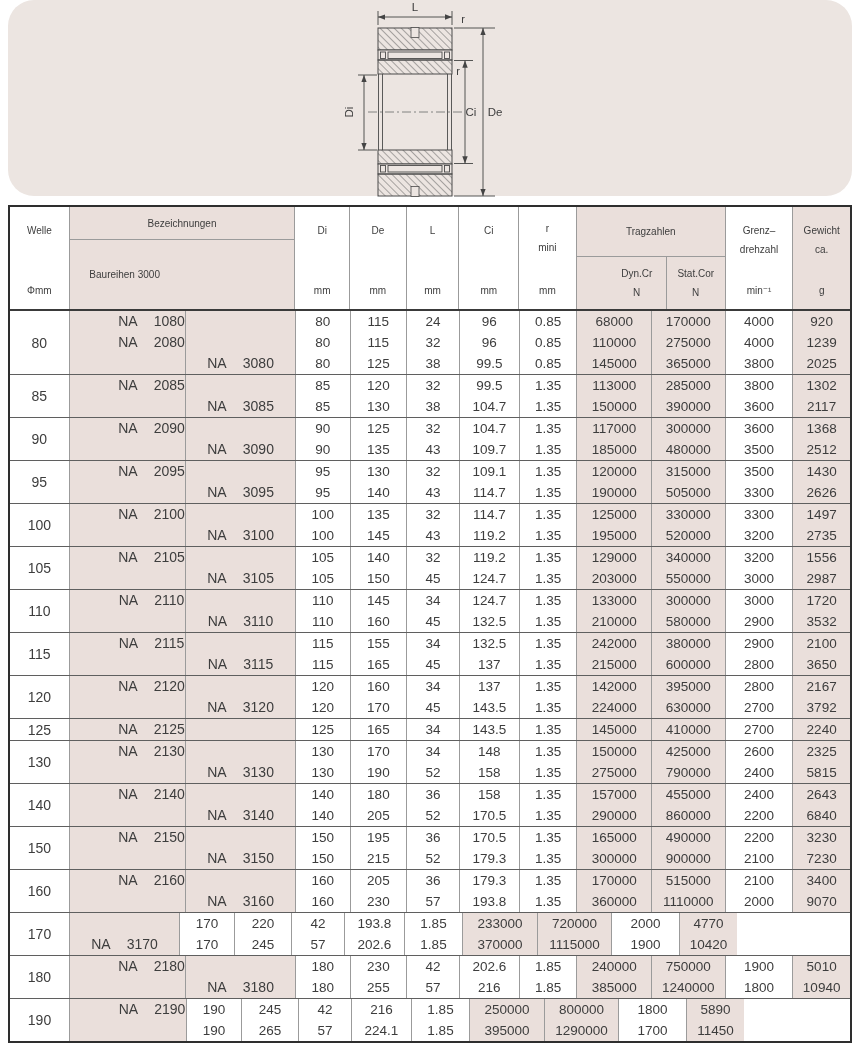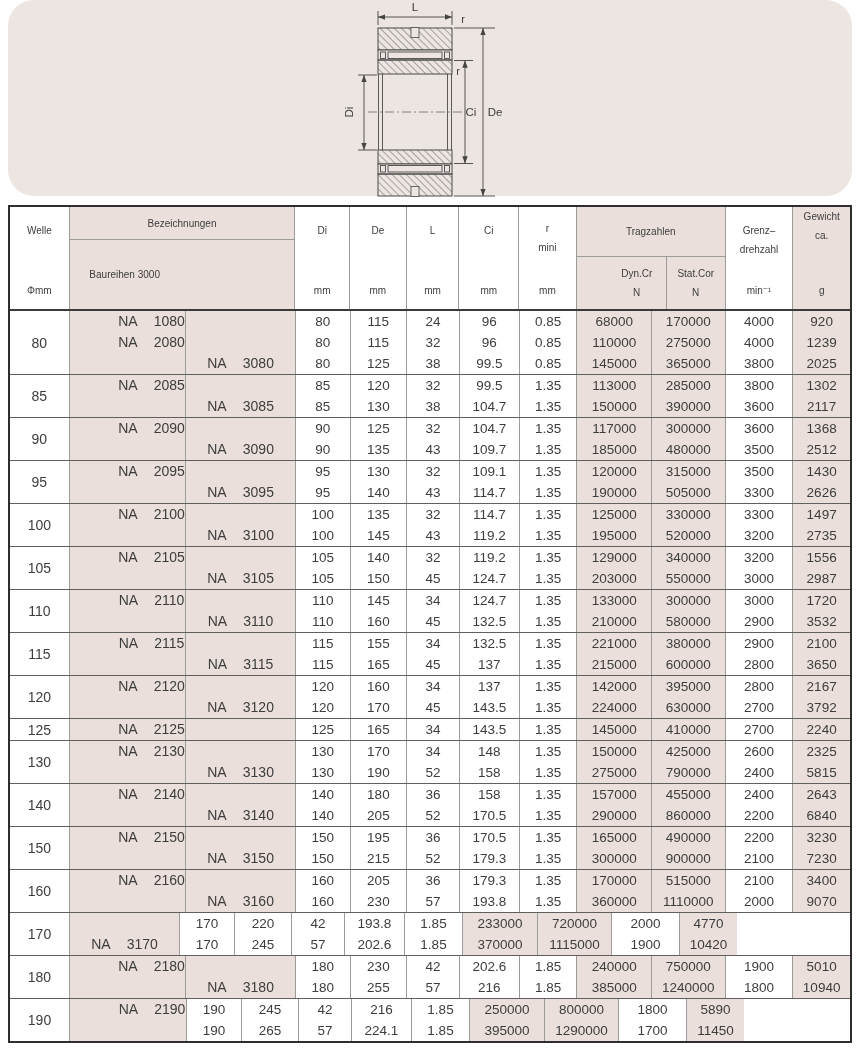--- a/index.html
+++ b/index.html
@@ -168,21 +168,21 @@
           </div>
         </div>
       </div>
       <div class="hcell c-grenz vsplit" style="padding-top:14px;">
         <span class="twolines">
           <span>Grenz–</span>
           <span>drehzahl</span>
         </span>
         <span>min⁻¹</span>
       </div>
-      <div class="hcell c-gew pink vsplit" style="padding-top:0;">
+      <div class="hcell c-gew pink vsplit" style="padding-top:14px;">
         <span class="twolines">
           <span>Gewicht</span>
           <span>ca.</span>
         </span>
         <span>g</span>
       </div>
     </div>
 
     <div id="table-body">
         <div class="group">
@@ -565,21 +565,21 @@
           </div>
           <div class="col c-ci">
             <div class="rowline">132.5</div>
             <div class="rowline">137</div>
           </div>
           <div class="col c-r">
             <div class="rowline">1.35</div>
             <div class="rowline">1.35</div>
           </div>
           <div class="col c-dyn pink">
-            <div class="rowline">221000</div>
+            <div class="rowline">242000</div>
             <div class="rowline">215000</div>
           </div>
           <div class="col c-stat pink">
             <div class="rowline">380000</div>
             <div class="rowline">600000</div>
           </div>
           <div class="col c-grenz">
             <div class="rowline">2900</div>
             <div class="rowline">2800</div>
           </div>

